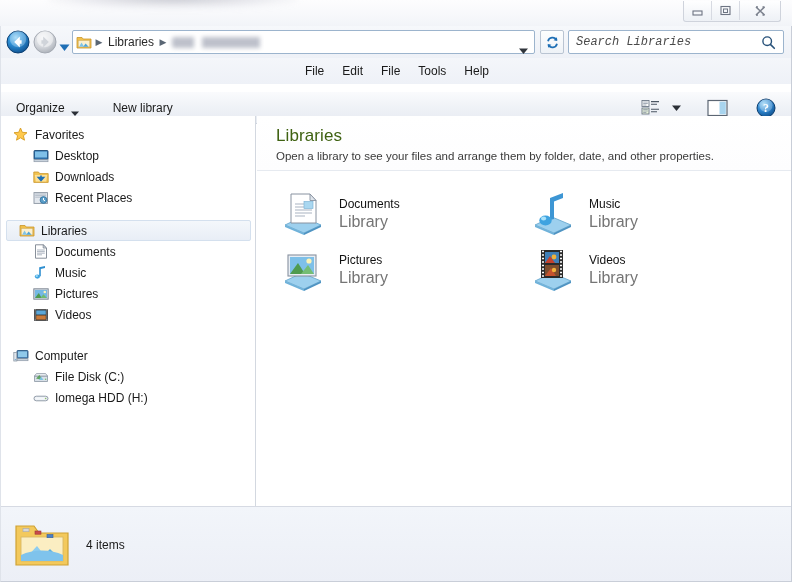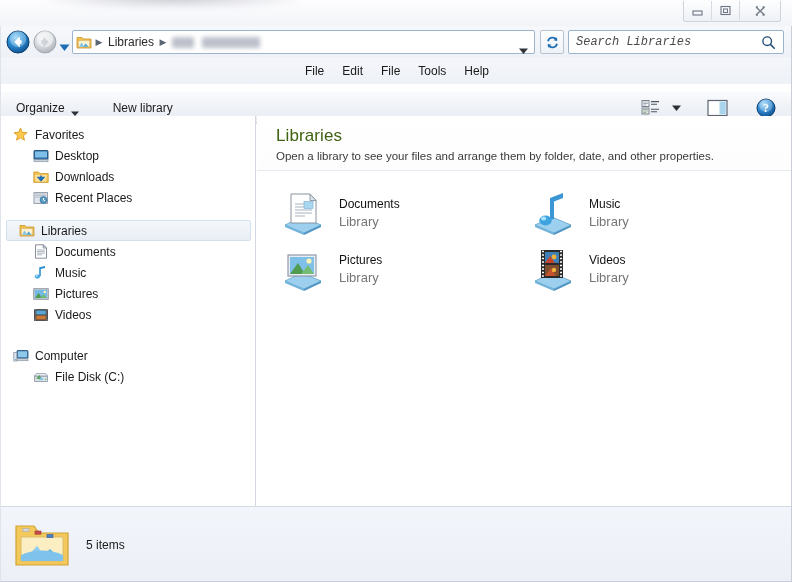--- a/index.html
+++ b/index.html
@@ -286,21 +286,21 @@
     box-sizing: border-box;
     padding-left: 6px;
   }
   .tile-ico {
     width: 50px; height: 48px;
     display: flex; align-items: center; justify-content: center;
     flex: 0 0 auto;
   }
   .tile-text { margin-left: 12px; }
   .tile-name { font-size: 12px; color: #111111; line-height: 15px; }
-  .tile-kind { font-size: 13px; color: #757575; line-height: 15px; margin-top: 2px; }
+  .tile-kind { font-size: 16px; color: #757575; line-height: 15px; margin-top: 2px; }
 
   
   .statusbar {
     position: absolute;
     left: 0; top: 506px;
     width: 792px; height: 76px;
     background: linear-gradient(to bottom, #f2f5fa 0%, #eceff6 100%);
     border-top: 1px solid #d6dae3;
     box-sizing: border-box;
     display: flex;
@@ -618,20 +618,30 @@
             <path d="M1.5 6 L14.5 6 L14.5 11.5 L1.5 11.5 Z" fill="#d9e0e8" stroke="#8a95a2" stroke-width="0.8"></path>
             <path d="M1.5 6 L3.4 3.6 L12.6 3.6 L14.5 6 Z" fill="#eef2f6" stroke="#8a95a2" stroke-width="0.8"></path>
             <circle cx="12.6" cy="9.2" r="0.8" fill="#6fbb6f"></circle>
             <path d="M3 8.5 L6.5 5 L9.5 10 Z" fill="#4e9a4e" opacity="0.85"></path>
             <path d="M5.8 10 L8.2 6.8 L10.6 10 Z" fill="#7cc4ea" opacity="0.9"></path>
           </svg>
         </span>
         <span>File Disk (C:)</span>
       </div>
 
+      <div class="nav-row child">
+        <span class="ico">
+          <svg width="16" height="12" viewBox="0 0 16 12">
+            <rect x="1" y="4.2" width="14" height="4.6" rx="2.3" fill="#e4e9ef" stroke="#8a95a2" stroke-width="0.9"></rect>
+            <rect x="2" y="5.2" width="11" height="2.6" rx="1.3" fill="#f4f7fa"></rect>
+            <circle cx="12.6" cy="6.5" r="0.8" fill="#8fc06f"></circle>
+          </svg>
+        </span>
+        <span>Iomega HDD (H:)</span>
+      </div>
 
       <div class="nav-gap" style="height:20px;"></div>
 
 
     </div>
 
     <div class="content">
 
       <div class="content-head">
         <div class="content-title">Libraries</div>
@@ -727,17 +737,17 @@
         <path d="M3 7 L21 7 L26 14 L55 14 L55 46 L3 46 Z" fill="#f3c95c" stroke="#cfa234" stroke-width="1.2"></path>
         <rect x="8" y="18" width="42" height="24" fill="#fbeec2" stroke="#d9b864" stroke-width="0.9"></rect>
         <rect x="10" y="9.5" width="6" height="3.2" fill="#d8d8d8" stroke="#a8a8a8" stroke-width="0.6"></rect>
         <rect x="22" y="12" width="6" height="3.2" fill="#c94a4a" stroke="#9a3636" stroke-width="0.6"></rect>
         <rect x="34" y="15.5" width="6" height="3.2" fill="#4a7fc9" stroke="#36609a" stroke-width="0.6"></rect>
         <path d="M11 41 L24 27 L35 41 Z" fill="#8ecdf0"></path>
         <path d="M26 41 L37 30 L48 41 Z" fill="#5eb0e0"></path>
         <path d="M8 36 C20 30 38 30 50 36 L50 42 L8 42 Z" fill="#7fc3ec"></path>
       </svg>
     </span>
-    <span class="status-text">5 items</span>
+    <span class="status-text">4 items</span>
   </div>
 
   <div class="frame-edge"></div>
 </div>
 
 </body></html>

